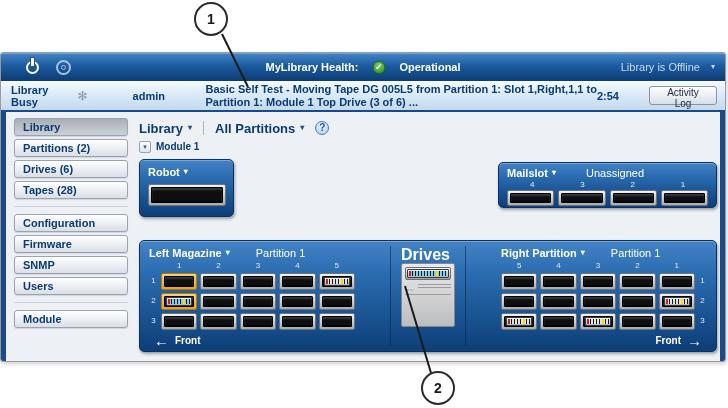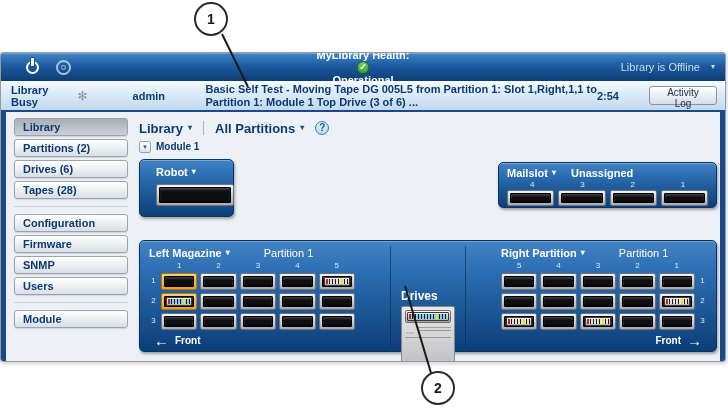--- a/index.html
+++ b/index.html
@@ -20,21 +20,21 @@
     position:relative; display:flex; align-items:center; color:#fff; flex:0 0 auto;
     box-shadow:inset 0 1px 0 rgba(255,255,255,.25); }
   .power-icon { width:13px; height:13px; border:2px solid #fff; border-radius:50%;
     position:relative; margin-left:25px; cursor:pointer; }
   .power-icon::after { content:""; position:absolute; left:3px; top:-5px; width:3px; height:8px;
     background:#fff; box-shadow:0 0 0 1px #19569a; }
   .beacon-icon { width:15px; height:15px; border:2px solid #a9c2dd; border-radius:50%;
     margin-left:17px; position:relative; cursor:pointer; display:flex; align-items:center; justify-content:center; }
   .beacon-core { width:5px; height:5px; border:1px solid #a9c2dd; border-radius:50%; }
   .health { position:absolute; left:50%; transform:translateX(-50%); display:flex; align-items:center;
-    gap:0; font-size:11px; font-weight:bold;flex-direction:column; }
+    gap:14px; font-size:11px; font-weight:bold; }
   .check-icon { width:13px; height:13px; border-radius:50%;
     background:radial-gradient(circle at 50% 28%,#7ecb6d,#2e8f26); border:1px solid #1c6e16;
     color:#fff; font-size:9px; line-height:11px; text-align:center; font-weight:bold; }
   .offline { position:absolute; right:10px; font-size:11px; color:#c9dcf0; display:flex;
     align-items:center; gap:11px; cursor:pointer; }
   .chev { font-size:8px; line-height:8px; }
 
   
   .statusbar { height:31px; flex:0 0 auto; background:linear-gradient(180deg,#f8fbfe 0%,#ddecf9 40%,#c3d9ee 100%);
     border-bottom:2px solid #1a4a87; display:flex; align-items:center; font-size:11px; font-weight:bold; color:#0a3b72; }
@@ -75,60 +75,60 @@
   .module-toggle { width:12px; height:12px; border:1px solid #8fa2ba; border-radius:2px;
     background:linear-gradient(#fff,#dde4ec); font-size:7px; line-height:10px; text-align:center;
     color:#33567e; cursor:pointer; }
   .module-label { font-size:10px; font-weight:bold; color:#0a3b72; }
 
   
   .bluebox { background:linear-gradient(180deg,#4183c4 0%,#2a6cb0 30%,#0c3e78 100%);
     border:1px solid #0a335f; border-radius:5px; color:#fff;
     box-shadow:1px 2px 3px rgba(0,0,0,.35), inset 0 1px 0 rgba(255,255,255,.3); }
   .toprow { position:relative; height:58px; margin-bottom:23px; }
-  .robot { position:absolute; left:0; top:0; width:95px; height:58px; padding:6px 16px; }
+  .robot { position:absolute; left:0; top:0; width:95px; height:58px; padding:6px 8px; }
   .box-label { display:flex; align-items:center; gap:4px; font-size:11px; font-weight:bold; cursor:pointer; }
   .slotframe { background:linear-gradient(180deg,#f2f3f4,#a7abb0); border:1px solid #70747a;
     border-radius:2px; padding:2px; }
   .slotbay { background:#0e0e10; border:1px solid #000; border-radius:1px; height:100%; padding:1px;
     box-shadow:inset 0 2px 2px rgba(255,255,255,.18), inset 0 -1px 1px rgba(0,0,0,.6);
     display:flex; align-items:center; }
   .robot-slot { margin-top:6px; width:78px; height:22px; }
 
   .mailslot { position:absolute; right:0; top:3px; width:219px; height:46px; padding:4px 8px 5px; }
   .ms-header { display:flex; align-items:center; font-size:11px; }
-  .ms-assign { margin-left:15px; font-weight:bold; }
+  .ms-assign { margin-left:30px; font-weight:normal; }
   .ms-nums { display:flex; margin-top:1px; height:9px; }
   .ms-num { flex:1; text-align:center; font-size:8px; color:#e2ecf8; line-height:9px; }
   .ms-slots { display:flex; gap:4px; margin-top:1px; height:16px; }
   .ms-slots .slotframe { flex:1; }
 
   
   .bigpanel { position:relative; width:100%; height:112px; padding:5px 9px; display:flex;
     justify-content:space-between; }
   .mag { width:206px; }
-  .mag-header { display:flex; align-items:center; gap:12px; font-size:11px; font-weight:bold; height:14px; cursor:pointer; }
+  .mag-header { display:flex; align-items:center; gap:4px; font-size:11px; font-weight:bold; height:14px; cursor:pointer; }
   .mag-partition { margin-left:22px; font-weight:normal; }
   .mag-grid { display:grid; gap:3px; margin-top:1px; grid-template-rows:9px repeat(3,17px); }
   .col-label, .row-label { font-size:8px; color:#dfe9f5; text-align:center; line-height:9px; }
   .row-label { line-height:16px; }
   .cell { padding:2px; background:linear-gradient(180deg,#f2f3f4,#a7abb0);
     border:1px solid #70747a; border-radius:2px; cursor:pointer; }
   .cell.sel { background:linear-gradient(180deg,#ffd36b,#ef9f1c); border-color:#b3770f; }
   .tape { width:100%; height:9px; background:linear-gradient(#f0f0f0,#b4b4b4);
     border:1px solid #3a3a3a; border-radius:1px; display:flex; align-items:center; padding:1px; }
   .bars { flex:1; height:5px; background-color:#e3e3e3;
     background-image:linear-gradient(90deg,#c22525 0 2px,rgba(0,0,0,0) 2px 3px),
       linear-gradient(90deg,rgba(0,0,0,0) 0 70%,#ffda00 70% 77%,rgba(0,0,0,0) 77%),
       repeating-linear-gradient(90deg,#161616 0 1px,rgba(0,0,0,0) 1px 3px); }
   .tape.hl .bars { background-color:#7fd0ee; }
 
   .drives-sec { width:76px; padding:0 10px; margin:0 4px;
     border-left:1px solid rgba(7,34,66,.55); border-right:1px solid rgba(7,34,66,.55); }
-  .drives-label { font-size:12px; font-weight:bold; height:14px;margin-top:43px; }
+  .drives-label { font-size:16px; font-weight:bold; height:14px; }
   .drive-box { margin-top:3px; height:64px; background:linear-gradient(#e9e9e9,#bcbdbf);
     border:1px solid #87878a; border-radius:2px; padding:3px; }
   .drive-bay-top { height:28px; border-bottom:1px solid #9a9a9a; cursor:pointer; }
   .dtape { padding:1px; background:linear-gradient(#fafafa,#9fa2a6); border:1px solid #6b6f73;
     border-radius:2px; height:13px; display:flex; }
   .drive-ctrl { display:flex; align-items:center; gap:3px; margin-top:2px; height:9px; }
   .arrow-both-icon { color:#fff; font-weight:bold; font-size:10px; line-height:9px;
     text-shadow:0 1px 1px rgba(0,0,0,.55); }
   .vent { flex:1; height:6px;
     background:repeating-linear-gradient(180deg,#9c9c9c 0 1px,rgba(0,0,0,0) 1px 3px); }

